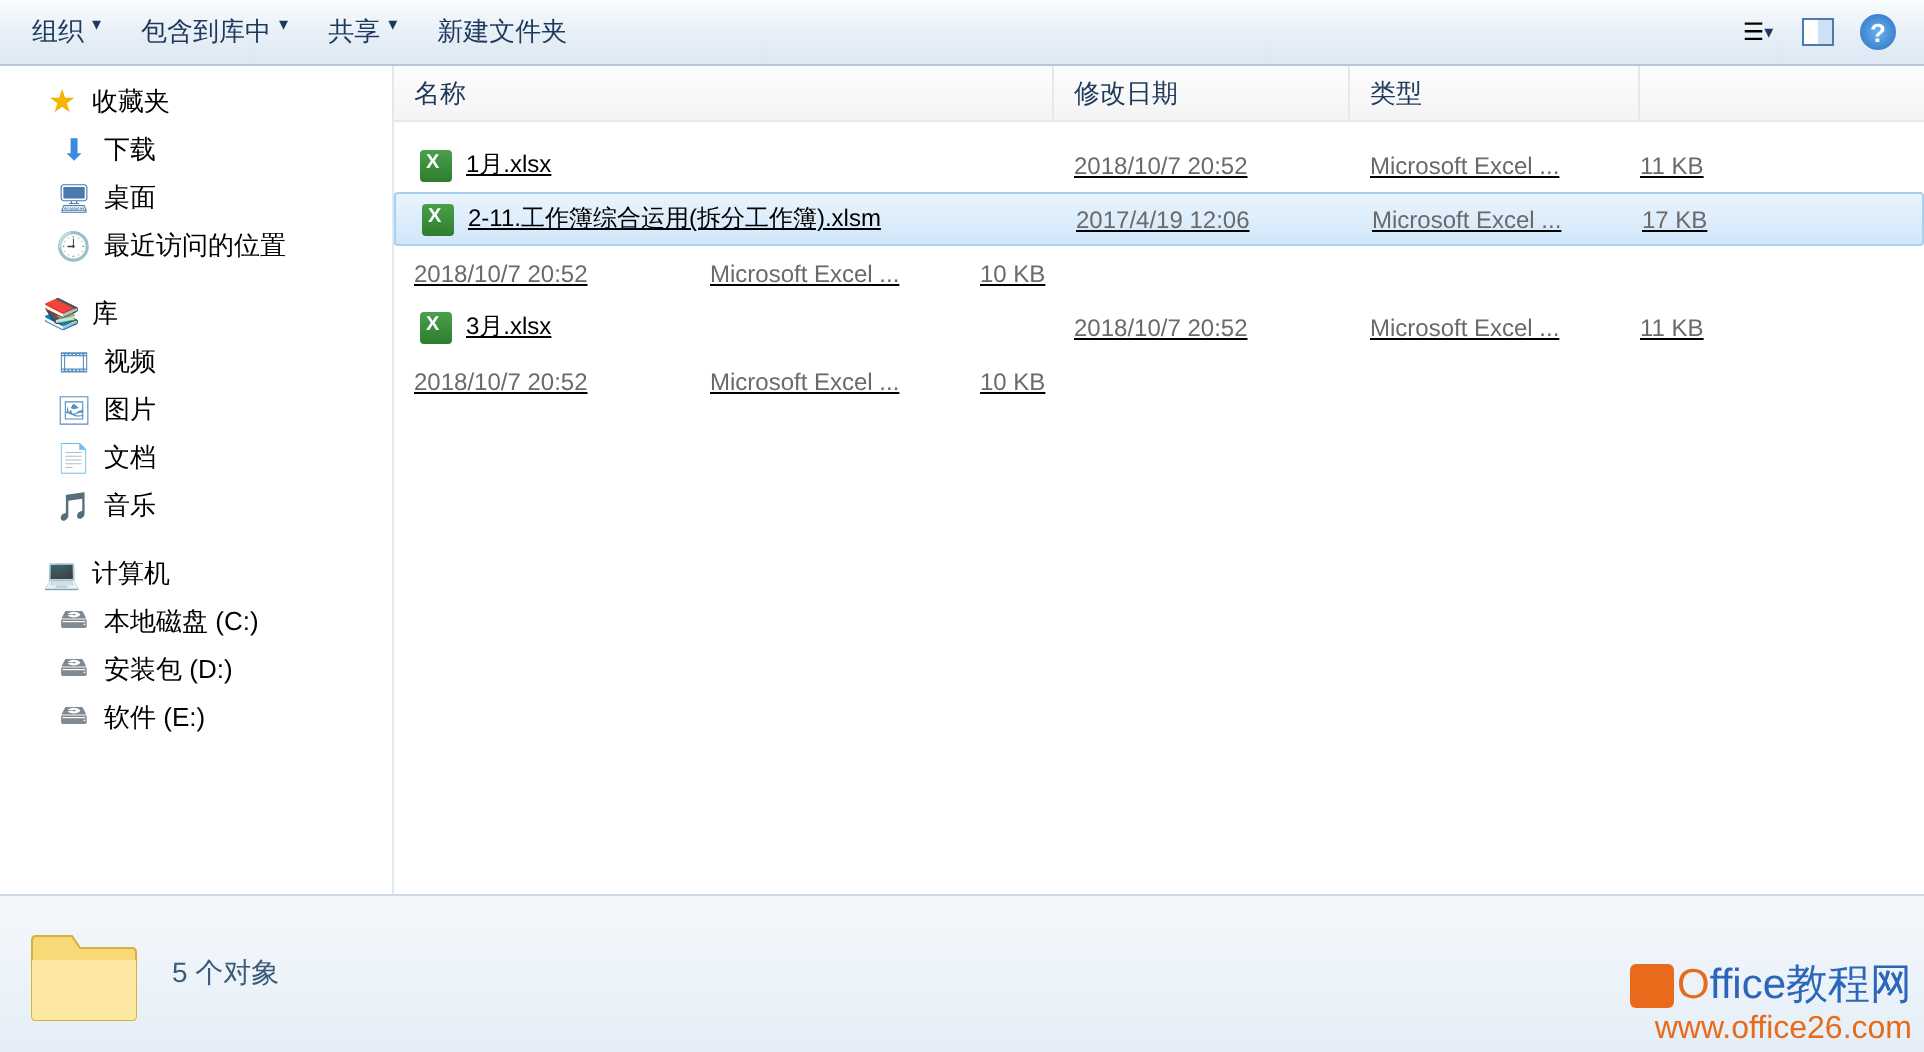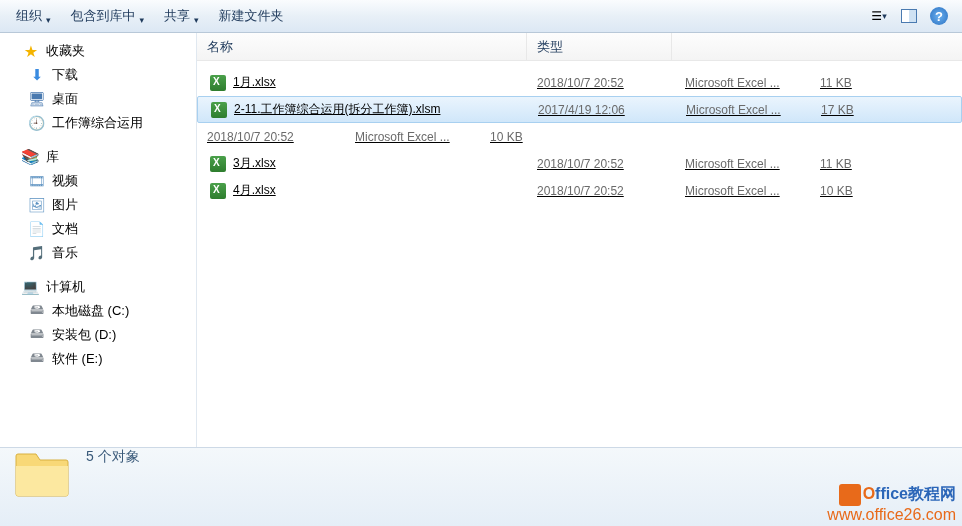--- a/index.html
+++ b/index.html
@@ -1,19 +1,19 @@
 <!DOCTYPE html>
 <html><head>
   <meta charset="utf-8">
   <style>
     * { box-sizing: border-box; margin: 0; padding: 0; }
     body { font-family: "Microsoft YaHei", "Segoe UI", Tahoma, sans-serif; font-size: 12px; color: #000; background: #fff; width: 962px; height: 526px; overflow: hidden; position: relative; }
     
     .toolbar { height: 33px; background: linear-gradient(to bottom, #fafcfe 0%, #e8f0f7 50%, #dce8f4 100%); border-bottom: 1px solid #b8c8d8; display: flex; align-items: center; padding: 0 8px; }
-    .toolbar-item { display: flex; align-items: flex-end; padding: 2px 8px; margin-right: 4px; color: #1e395b; font-size: 13px; cursor: default; }
+    .toolbar-item { display: flex; align-items: flex-start; padding: 2px 8px; margin-right: 4px; color: #1e395b; font-size: 13px; cursor: default; }
     .toolbar-item.dropdown::after { content: '▾'; margin-left: 4px; font-size: 9px; color: #1e395b; }
     .toolbar-spacer { flex: 1; }
     .toolbar-icon { width: 22px; height: 22px; margin: 0 4px; display: flex; align-items: center; justify-content: center; }
     .view-icon-btn { display: flex; align-items: center; padding: 2px 4px; }
     
     .main { display: flex; height: 414px; }
     
     .sidebar { width: 197px; background: #fff; border-right: 1px solid #e0e8f0; overflow-y: auto; padding: 6px 0; }
     .tree-section { margin-bottom: 10px; }
     .tree-item { display: flex; align-items: center; padding: 3px 4px 3px 8px; cursor: default; font-size: 13px; color: #000; }
@@ -32,26 +32,26 @@
     
     .file-list { flex: 1; padding-top: 8px; }
     .file-row { display: flex; align-items: center; height: 27px; padding: 0; text-decoration: underline; }
     .file-row.selected { background: linear-gradient(#eaf4fd,#d0e7fa); border: 1px solid #a8d0f0; border-radius: 2px; }
     .file-row .c-name { width: 330px; display: flex; align-items: center; padding-left: 12px; }
     .file-row .c-date { width: 148px; color: #6a6a6a; padding-left: 10px; }
     .file-row .c-type { width: 145px; color: #6a6a6a; padding-left: 10px; }
     .file-row .c-size { width: 115px; color: #6a6a6a; text-align: left; padding-right: 22px; }
     .file-icon { width: 18px; height: 18px; margin-right: 6px; display: inline-flex; align-items: center; justify-content: center; }
     
-    .statusbar { height: 79px; background: linear-gradient(#f4f8fb,#e5eef7); border-top: 1px solid #cdd9e6; display: flex; padding-left: 14px; position: relative; }
+    .statusbar { height: 79px; background: linear-gradient(#f4f8fb,#e5eef7); border-top: 1px solid #cdd9e6; display: flex; align-items: center; padding-left: 14px; position: relative; }
     .folder-big { width: 56px; height: 50px; margin-right: 16px; }
     .status-text { font-size: 14px; color: #3a5a7a; }
     
     .watermark { position: absolute; right: 6px; bottom: 2px; text-align: right; }
-    .wm-title { font-size: 16px; font-weight: bold; }
+    .wm-title { font-size: 21px; font-weight: normal; }
     .wm-title .wm-o { color: #e86a1a; }
     .wm-title .wm-rest { color: #2b66b8; }
     .wm-url { font-size: 16px; color: #e86a1a; }
     
     
     .ico-star { color: #f4b400; font-size: 16px; }
     .ico-dl { color: #3a8be0; font-size: 15px; }
     .ico-desktop { color: #4a7ab0; font-size: 14px; }
     .ico-recent { color: #6a8db0; font-size: 14px; }
     .ico-lib { color: #5a90c0; font-size: 15px; }
@@ -108,21 +108,21 @@
       <div class="tree-item child">
           <span class="tree-icon ico-dl">⬇</span>
           <span>下载</span>
         </div>
       <div class="tree-item child">
           <span class="tree-icon ico-desktop">🖥</span>
           <span>桌面</span>
         </div>
       <div class="tree-item child">
           <span class="tree-icon ico-recent">🕘</span>
-          <span>工作簿综合运用</span>
+          <span>最近访问的位置</span>
         </div>
     </div>
     <div class="tree-section">
       <div class="tree-item root">
         <span class="tree-expand"></span>
         <span class="tree-icon ico-lib">📚</span>
         <span>库</span>
       </div>
       <div class="tree-item child">
           <span class="tree-icon ico-video">🎞</span>
@@ -159,20 +159,23 @@
           <span class="tree-icon ico-drive">🖴</span>
           <span>软件 (E:)</span>
         </div>
     </div>
   </div>
 
   <div class="content">
     <div class="columns">
       <div class="col-header col-name">
           <span>名称</span>
+        </div>
+      <div class="col-header col-date">
+          <span>修改日期</span>
         </div>
       <div class="col-header col-type">
           <span>类型</span>
         </div>
     </div>
     <div class="file-list">
       <div class="file-row">
         <div class="c-name">
             <span class="file-icon">
               <span class="ico-excel"></span>
@@ -204,26 +207,20 @@
             <span class="file-icon">
               <span class="ico-excel"></span>
             </span>
             <span>3月.xlsx</span>
           </div>
         <div class="c-date">2018/10/7 20:52</div>
         <div class="c-type">Microsoft Excel ...</div>
         <div class="c-size">11 KB</div>
       </div>
       <div class="file-row">
-        <div class="c-name">
-            <span class="file-icon">
-              <span class="ico-excel"></span>
-            </span>
-            <span>4月.xlsx</span>
-          </div>
         <div class="c-date">2018/10/7 20:52</div>
         <div class="c-type">Microsoft Excel ...</div>
         <div class="c-size">10 KB</div>
       </div>
     </div>
   </div>
 </div>
 
 <div class="statusbar">
   <div class="folder-big">

